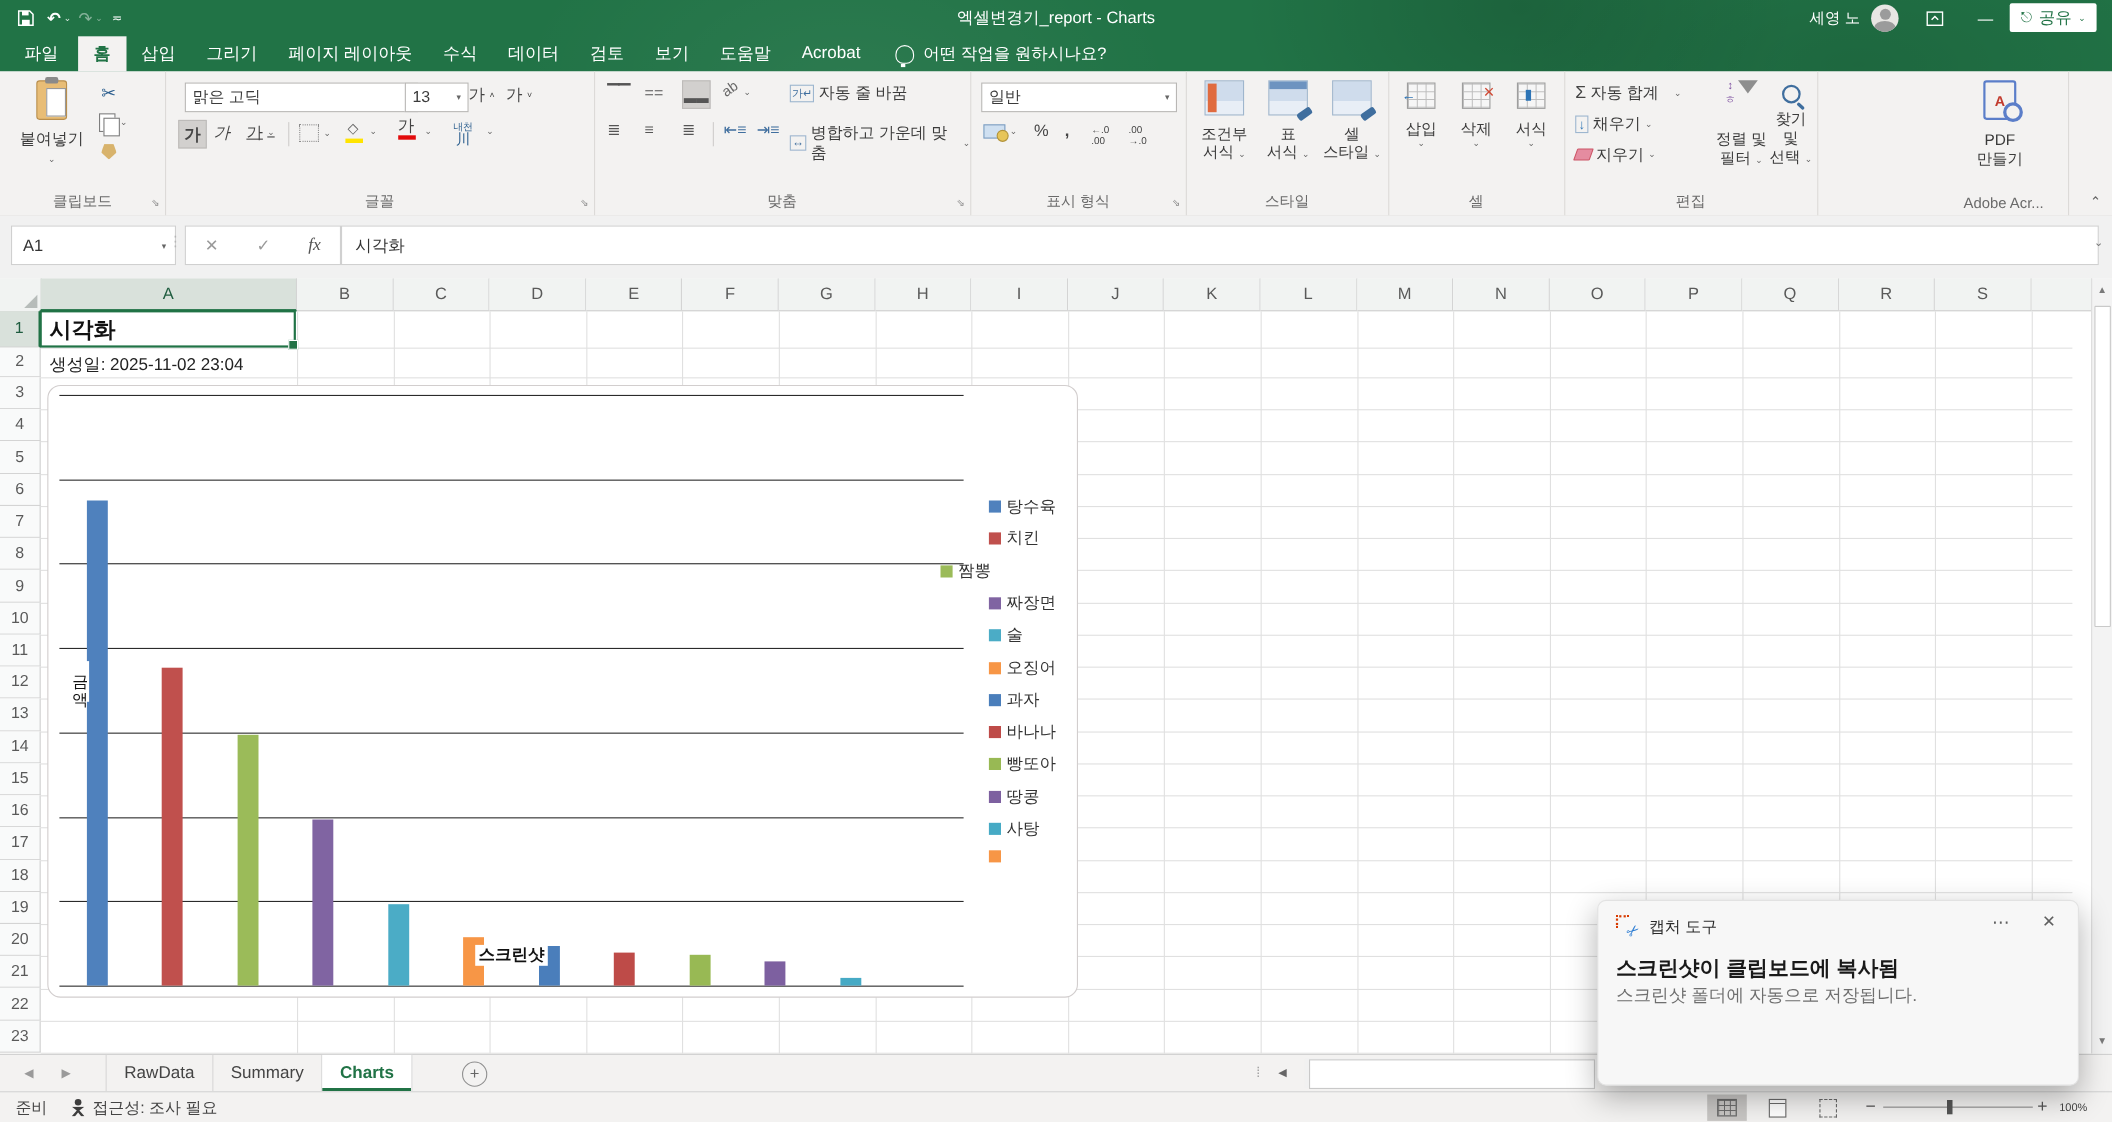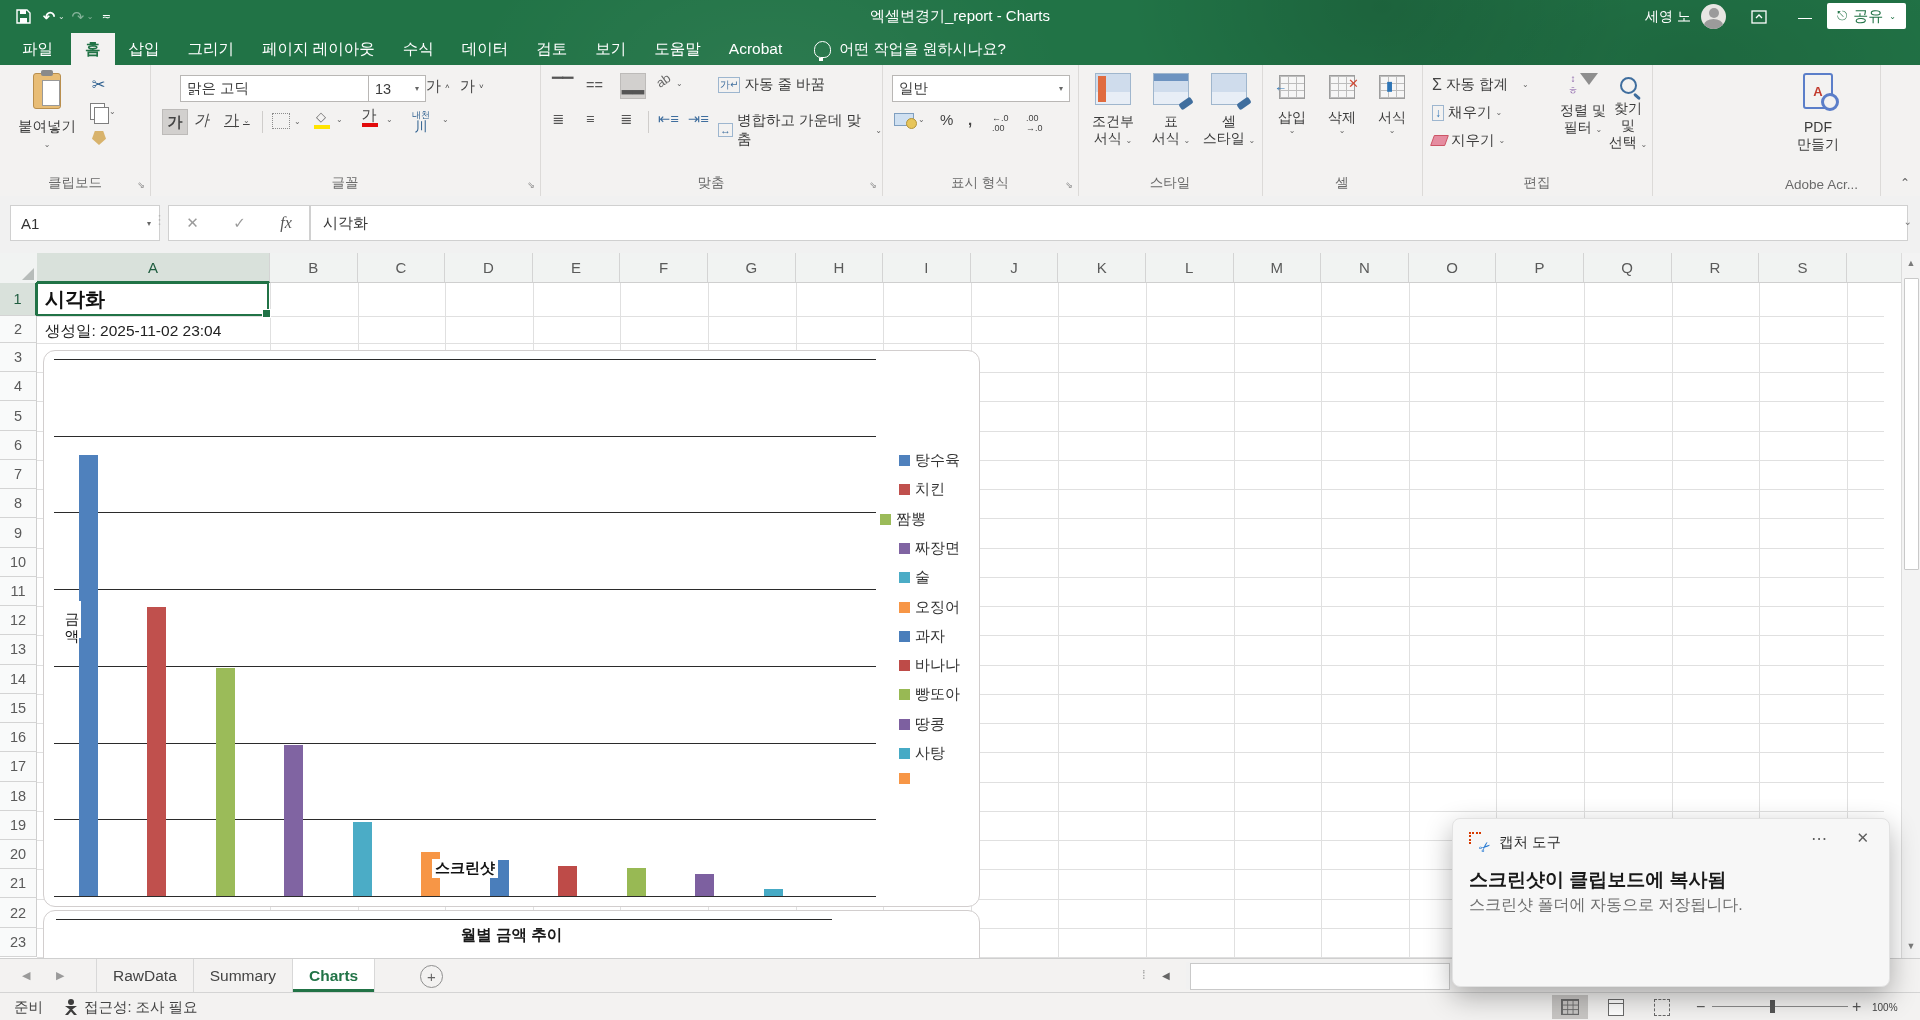--- a/index.html
+++ b/index.html
@@ -253,21 +253,21 @@
           <span class="car">⌄</span>
         </div>
       <div class="ribbtn" style="left:92px;top:66px">
           <span class="icon-painter"></span>
         </div>
       <div class="grp-label">클립보드</div>
       <div class="launcher">⇘</div>
     </div>
 
     <div class="grp" style="left:150px;width:390px">
-      <div class="combo" style="position:absolute;left:30px;top:10px;width:198px">
+      <div class="combo" style="position:absolute;left:18px;top:10px;width:198px">
         <span>맑은 고딕</span>
           <span class="car">▾</span>
       </div>
       <div class="combo" style="position:absolute;left:218px;top:10px;width:44px">
         <span>13</span>
           <span class="car">▾</span>
       </div>
       <div class="ribbtn mini" style="left:276px;top:12px">
           <span>가</span>
           <sup style="font-size:8px">˄</sup>
@@ -426,21 +426,21 @@
       <div class="ribbtn" style="left:10px;top:66px">
         <span style="width:13px;height:9px;background:#e58ca0;display:inline-block;transform:skewX(-20deg);border:1px solid #c56;border-radius:1px"></span>
         <span>지우기</span>
           <span class="car">⌄</span>
       </div>
       <div class="bigbtn" style="left:138px;top:8px;width:46px">
         <div style="display:flex;justify-content:center;gap:2px;align-items:flex-start">
           <span style="font-size:10px;color:#7d4fa0">↕<br>ㅎ</span>
           <span class="funnel"></span>
         </div>
-        <div class="l1" style="margin-top:4px">정렬 및</div>
+        <div class="l1" style="margin-top:20px">정렬 및</div>
         <div class="l2"><span>필터</span> <span class="car">⌄</span></div>
       </div>
       <div class="bigbtn" style="left:184px;top:8px;width:44px">
         <div class="mag" style="margin:4px auto 2px"></div>
         <div class="l1" style="margin-top:6px">찾기 및</div>
         <div class="l2"><span>선택</span> <span class="car">⌄</span></div>
       </div>
       <div class="grp-label">편집</div>
     </div>
 
@@ -599,21 +599,21 @@
         </div>
       <div id="c1-legend">
           <div class="c-legend-item" style="left: 855px; top: 100px;">
             <div class="c-legend-sq" style="background: rgb(79, 129, 189);"></div>
             <span>탕수육</span>
           </div>
           <div class="c-legend-item" style="left: 855px; top: 129.3px;">
             <div class="c-legend-sq" style="background: rgb(192, 80, 77);"></div>
             <span>치킨</span>
           </div>
-          <div class="c-legend-item" style="left: 836px; top: 158.6px;">
+          <div class="c-legend-item" style="left: 811px; top: 158.6px;">
             <div class="c-legend-sq" style="background: rgb(155, 187, 89);"></div>
             <span>짬뽕</span>
           </div>
           <div class="c-legend-item" style="left: 855px; top: 187.9px;">
             <div class="c-legend-sq" style="background: rgb(128, 100, 162);"></div>
             <span>짜장면</span>
           </div>
           <div class="c-legend-item" style="left: 855px; top: 217.2px;">
             <div class="c-legend-sq" style="background: rgb(75, 172, 198);"></div>
             <span>술</span>
@@ -644,24 +644,20 @@
           </div>
           <div class="c-legend-item" style="left: 855px; top: 422.3px;">
             <div class="c-legend-sq" style="background: rgb(247, 150, 70);"></div>
             <span></span>
           </div>
         </div>
       <div class="c-ylab" style="left:18px;top:250px">금액</div>
       <div class="c-xlab" style="left:388px;top:508px">스크린샷</div>
     </div>
 
-    <div class="chartbox" id="chart2">
-      <div class="hline" style="left:12px;top:8px;width:776px;background:#2b2b2b"></div>
-      <div class="c-title" style="top:14px">월별 금액 추이</div>
-    </div>
 
     <div id="vscroll">
       <div class="sarrow" style="top:0">▲</div>
       <div id="vthumb"></div>
       <div class="sarrow" style="top:683px">▼</div>
     </div>
   </div>
 
   <div id="tabstrip">
     <div class="navarr" style="left:22px">◀</div>

